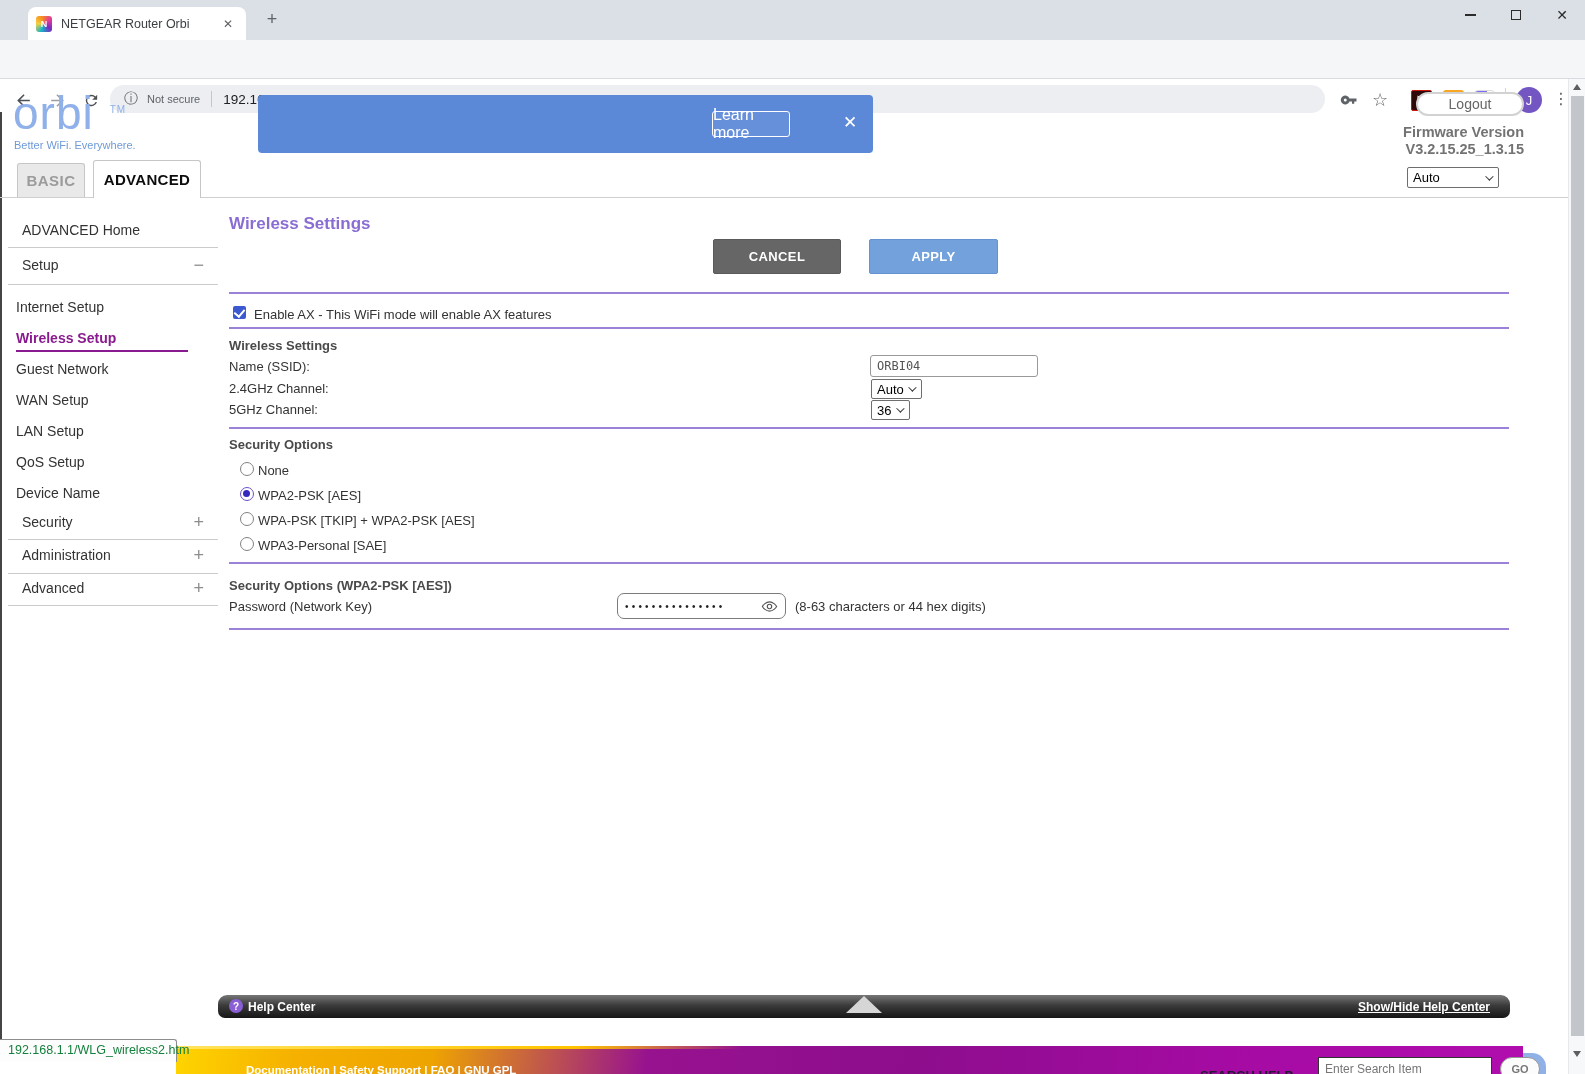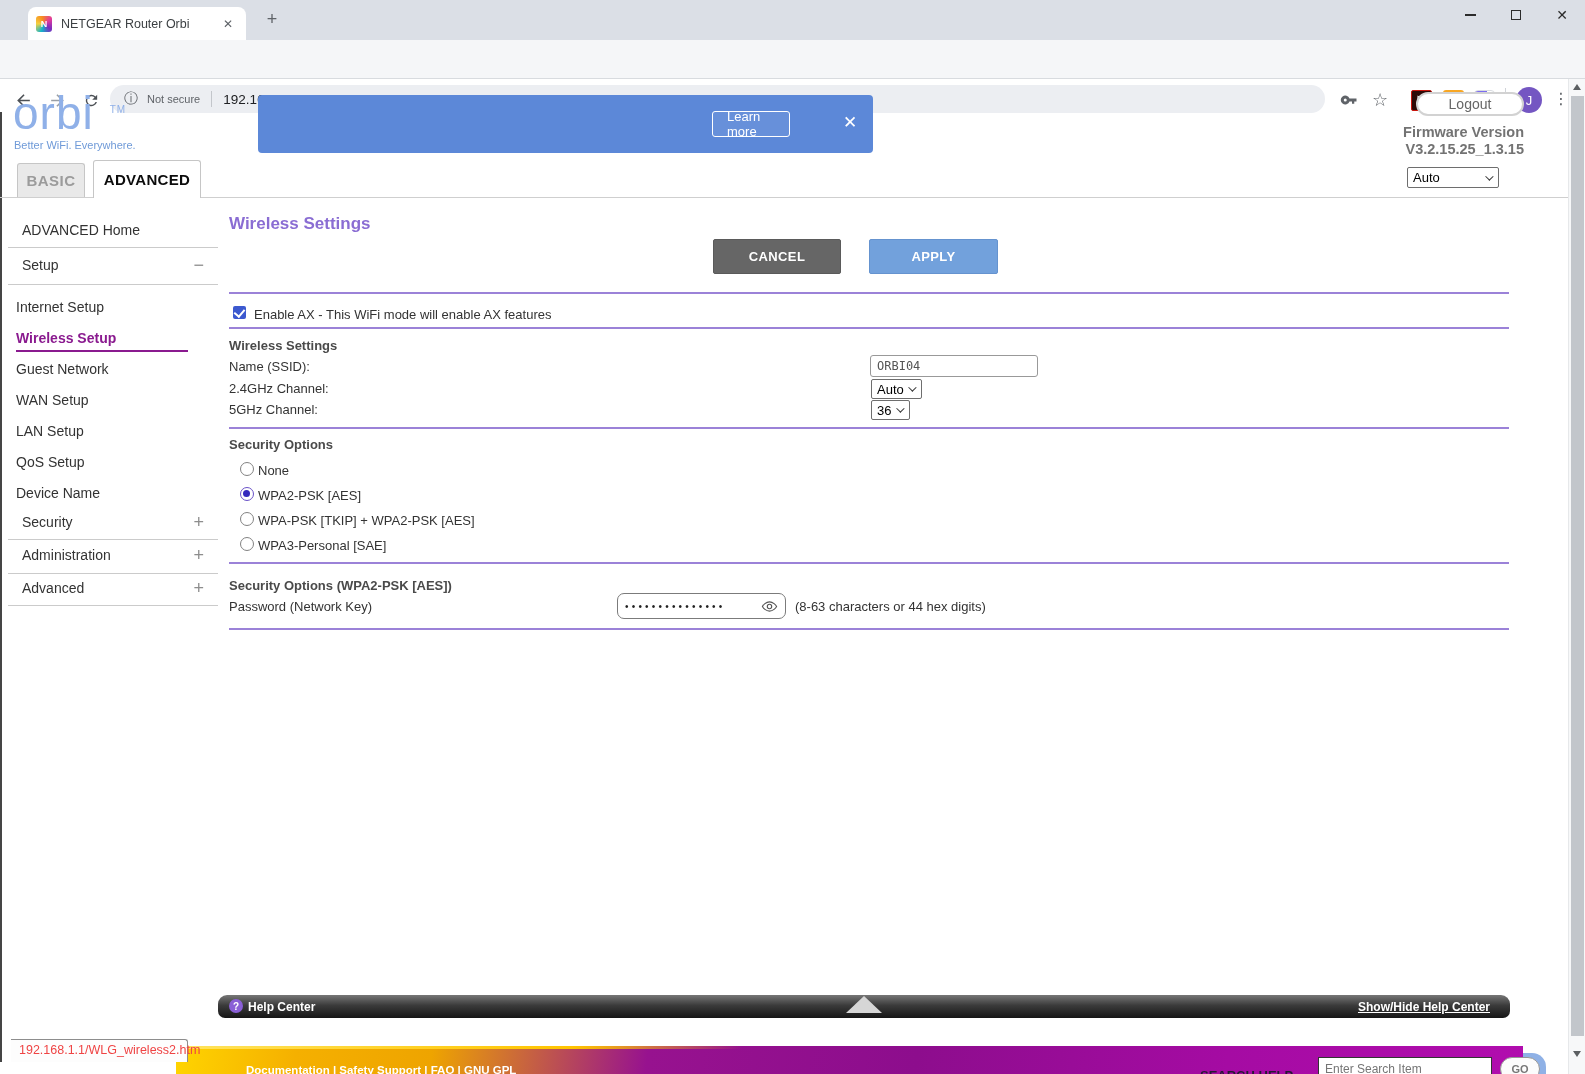--- a/index.html
+++ b/index.html
@@ -49,21 +49,21 @@
 
   
   .edge-line { position:absolute; left:0; top:112px; width:2px; height:950px; background:#454545; }
   .logo { position:absolute; left:13px; top:86px; font-size:46px; color:#8fb0e8; letter-spacing:1px; }
   .logo sup { font-size:10px; color:#8fb0e8;margin-left:16px; }
   .tagline { position:absolute; left:14px; top:139px; font-size:11px; color:#6f9ad8; }
 
   .banner { position:absolute; left:258px; top:95px; width:615px; height:58px; background:var(--banner_blue,#5c88d8); border-radius:4px; }
   .banner-text { position:absolute; left:21px; top:0; height:100%; display:flex; align-items:center; font-size:15px; color:#fff; }
   .banner-btn { position:absolute; left:454px; top:16px; width:78px; height:26px; border:1px solid #fff; border-radius:3px;
-    color:#fff; font-size:13px; display:flex; align-items:center; justify-content:center; background:rgba(255,255,255,0.07);padding-left:14px; }
+    color:#fff; font-size:16px; display:flex; align-items:center; justify-content:center; background:rgba(255,255,255,0.07); }
   .banner-close { position:absolute; left:585px; top:17px; font-size:17px; color:#fff; }
 
   .logout { position:absolute; left:1416px; top:92px; width:108px; height:24px; background:#fff; border:2px solid #d2d2d2;
     border-radius:13px; color:#666; font-size:14px; display:flex; align-items:center; justify-content:center; }
   .firmware { position:absolute; right:61px; top:124px; text-align:right; color:#737373; font-size:14.5px; font-weight:bold; line-height:17px; }
 
   .selectbox { position:absolute; background:#fff; border:1px solid #6e6e6e; border-radius:2px; font-size:13px; color:#000;
     display:flex; align-items:center; padding-left:5px; }
   .chev { position:absolute; right:7px; width:6px; height:6px; border-right:1.6px solid #333; border-bottom:1.6px solid #333;
     transform:rotate(45deg) translateY(-2px); }
@@ -129,23 +129,23 @@
     background:linear-gradient(97deg,#ffd400 0%,#f5b000 9%,#eea400 19%,#97128f 35%,#8d0d8d 55%,#a50ba3 78%,#b10dae 100%); }
   .footer::before { content:''; position:absolute; left:0; top:0; width:42%; height:3px;
     background:linear-gradient(90deg,#ffe45e,#ffc400 70%,rgba(255,196,0,0)); }
   .foot-links { position:absolute; left:246px; top:1064px; z-index:4; font-size:11.5px; font-weight:bold; color:#fff; white-space:nowrap; }
   .search-panel { position:absolute; left:1233px; top:1053px; width:313px; height:30px; background:#8fb1e6; border-radius:14px 14px 0 0; z-index:1; }
   .search-label { position:absolute; left:1200px; top:1056px; z-index:4; font-size:13px; font-weight:bold; color:#241a33;margin-top:12px; }
   .search-input { position:absolute; left:1318px; top:1057px; width:174px; height:24px; background:#fff; border:1px solid #333; z-index:4;
     font-size:12px; color:#777; padding:3px 6px; }
   .go-btn { position:absolute; left:1500px; top:1057px; width:40px; height:24px; background:#fcfcfc; border:1px solid #979797;
     border-radius:12px; z-index:4; font-size:11px; font-weight:bold; color:#777; display:flex; align-items:center; justify-content:center; }
-  .statusbar { position:absolute; left:11px; top:1039px; width:177px; height:23px; background:#fdfdfd; z-index:6;
+  .statusbar { position:absolute; left:0; top:1039px; width:177px; height:23px; background:#fdfdfd; z-index:6;
     border-top:1px solid #8d8d8d; border-right:1px solid #8d8d8d; border-radius:0 3px 0 0;
-    font-size:12.5px; color:#ef4444; padding:3px 0 0 8px; }
+    font-size:12.5px; color:#15803d; padding:3px 0 0 8px; }
 </style>
 </head>
 <body>
 
 <div class="screen">
 
   <div class="tabstrip">
     <div class="btab">
       <span class="favicon">N</span>
       <span class="btab-title">NETGEAR Router Orbi</span>

